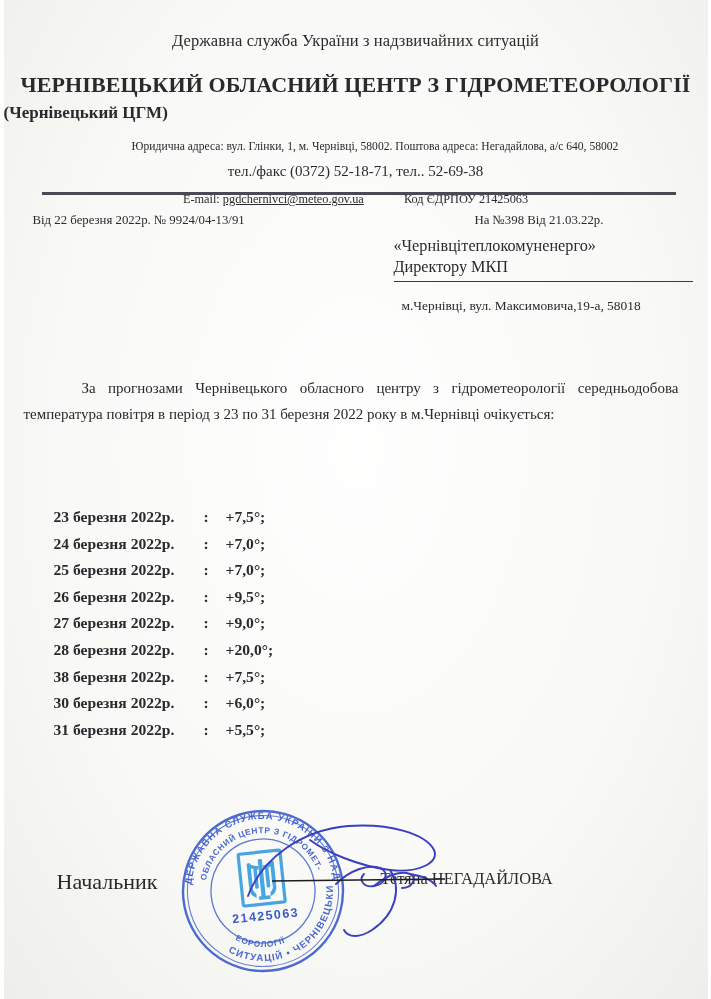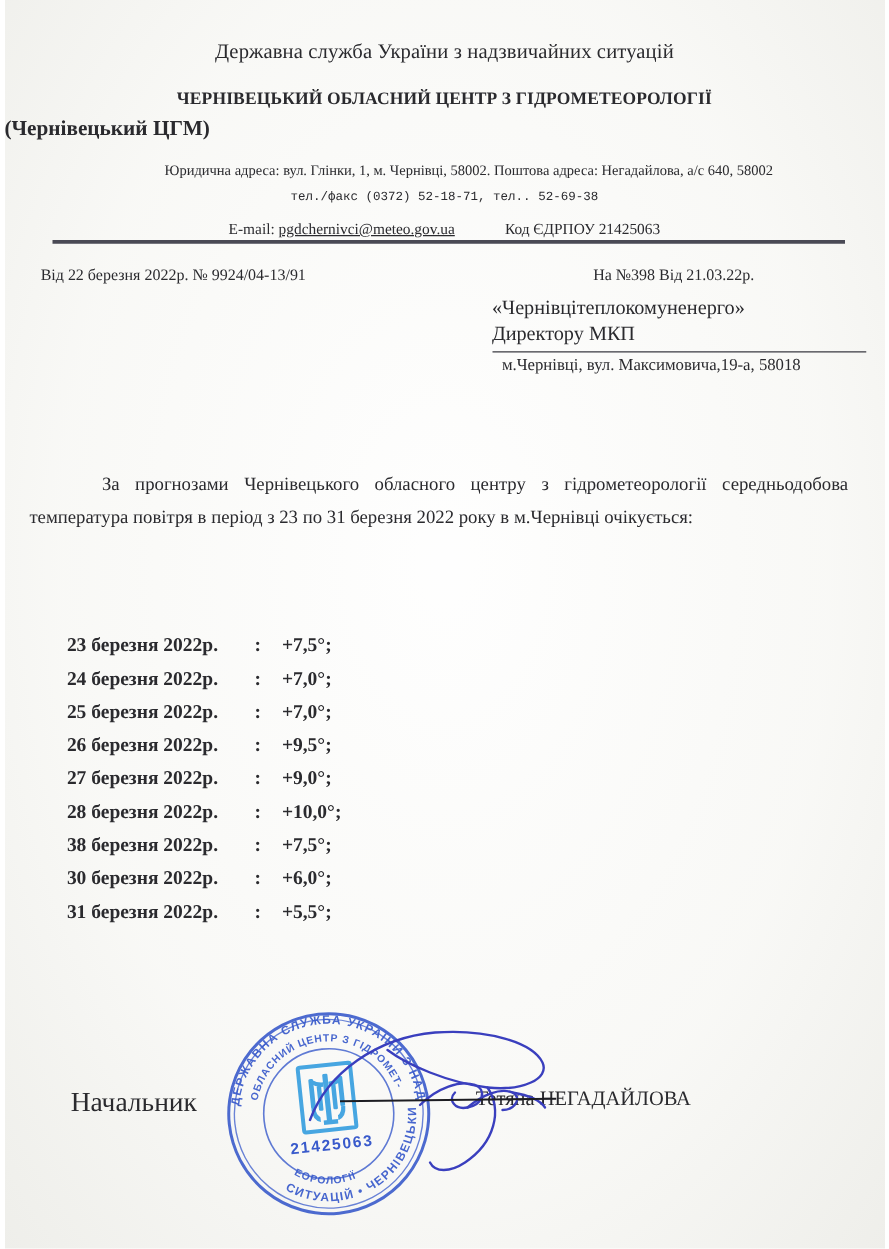--- a/index.html
+++ b/index.html
@@ -32,42 +32,41 @@
   
   .hdr-agency {
     text-align: center;
     font-size: 16.5px;
     letter-spacing: .1px;
     padding-top: 31px;
   }
   .hdr-org {
     text-align: center;
     font-weight: bold;
-    font-size: 14px;
+    font-size: 22px;
     letter-spacing: .1px;
     margin-top: 21px;
     white-space: nowrap;
   }
   .hdr-org-short {
     text-align: left;
     font-weight: bold;
     font-size: 17px;
     margin-top: 5px;
   }
   .hdr-addr {
     text-align: center;
     font-size: 11.6px;
     margin-top: 17px;
     margin-left: 39px;
   }
   .hdr-phone {
     text-align: center;
-    font-size: 10px;
+    font-size: 15px;
     margin-top: 10px;
-    font-family: Liberation Mono, monospace;
   }
   .hdr-contact {
     text-align: center;
     font-size: 12.3px;
     margin-top: 12px;
   }
   .hdr-contact .email-link {
     text-decoration: underline;
     color: #2a2a2e;
   }
@@ -105,21 +104,21 @@
     white-space: nowrap;
   }
   .addressee-rule {
     width: 299px;
     height: 1.4px;
     background: #3a3a42;
     margin-top: 4px;
   }
   .addressee .addr-detail {
     font-size: 13.4px;
-    margin-top: 2px;
+    margin-top: 16px;
     padding-left: 8px;
     white-space: nowrap;
   }
 
   
   .body-par {
     position: absolute;
     top: 376px;
     left: 20px;
     width: 655px;
@@ -242,21 +241,21 @@
         <span class="fc-value">+9,5°;</span>
       </div>
       <div class="fc-row">
         <span class="fc-date">27 березня 2022р.</span>
         <span class="fc-colon">:</span>
         <span class="fc-value">+9,0°;</span>
       </div>
       <div class="fc-row">
         <span class="fc-date">28 березня 2022р.</span>
         <span class="fc-colon">:</span>
-        <span class="fc-value">+10,0°;</span>
+        <span class="fc-value">+20,0°;</span>
       </div>
       <div class="fc-row">
         <span class="fc-date">38 березня 2022р.</span>
         <span class="fc-colon">:</span>
         <span class="fc-value">+7,5°;</span>
       </div>
       <div class="fc-row">
         <span class="fc-date">30 березня 2022р.</span>
         <span class="fc-colon">:</span>
         <span class="fc-value">+6,0°;</span>

